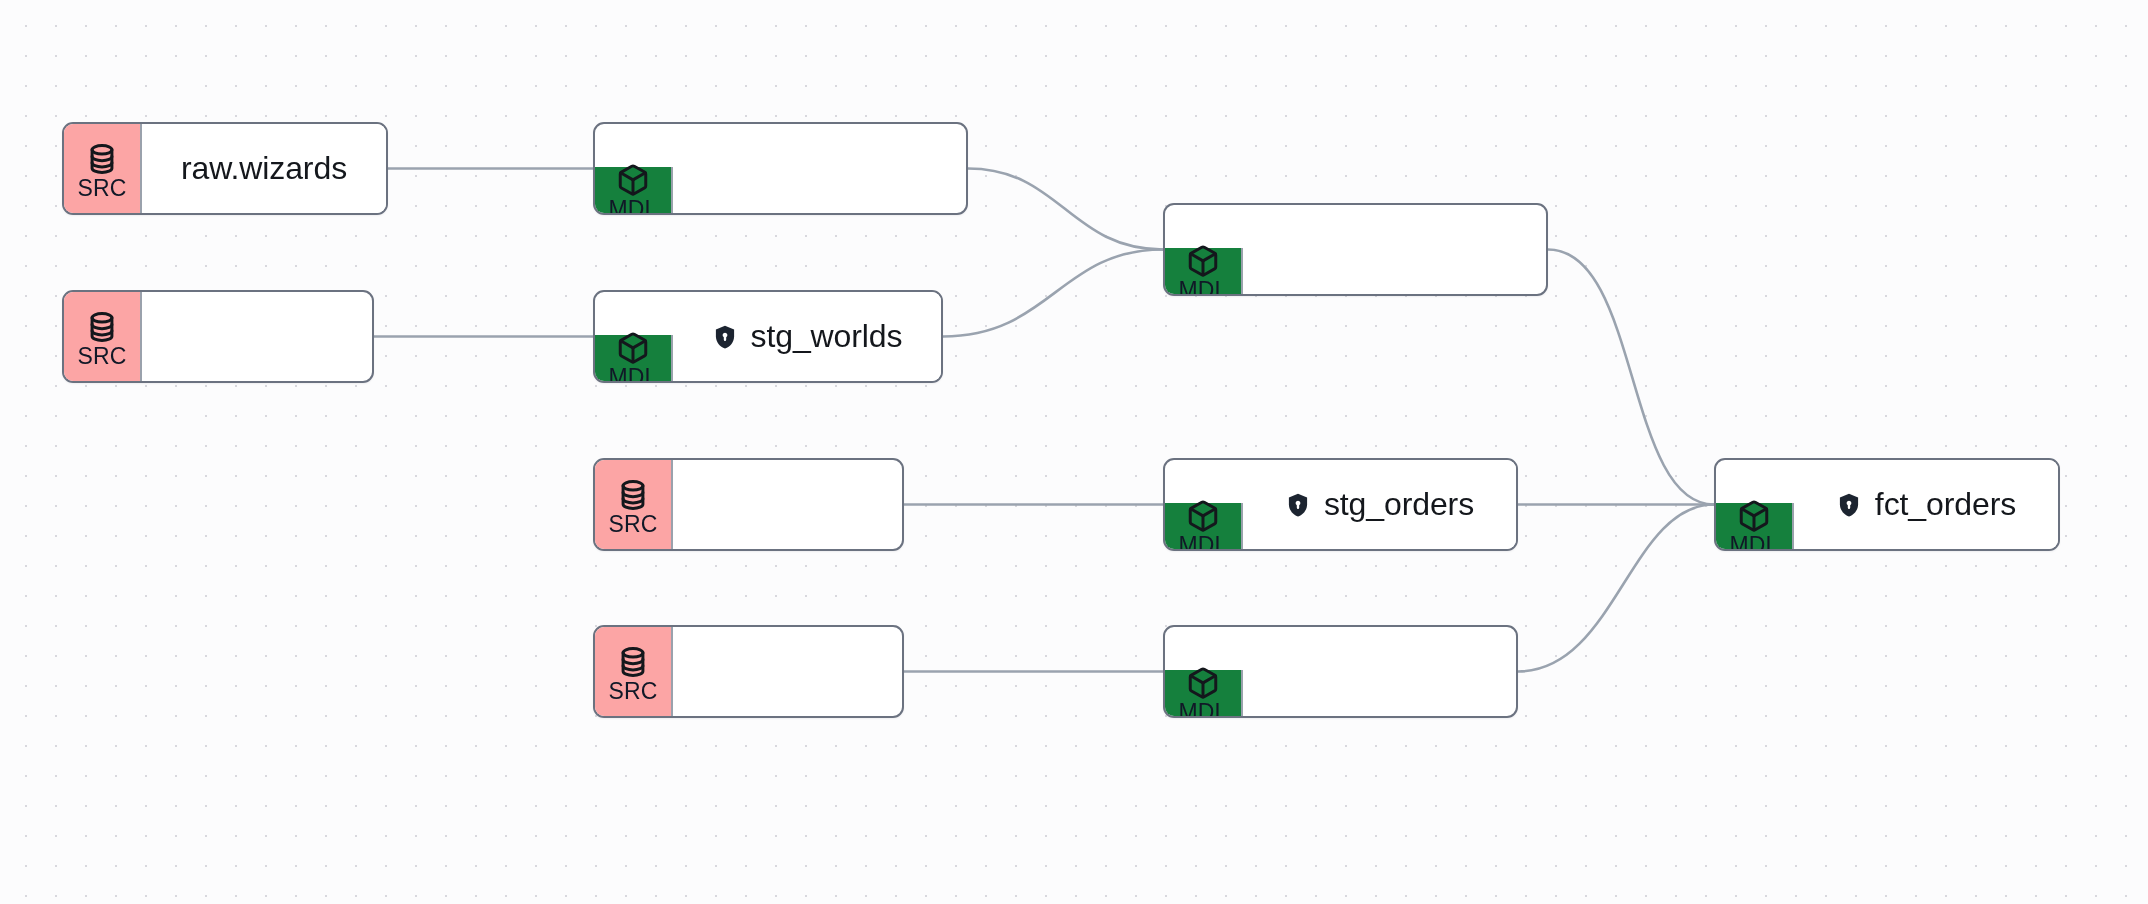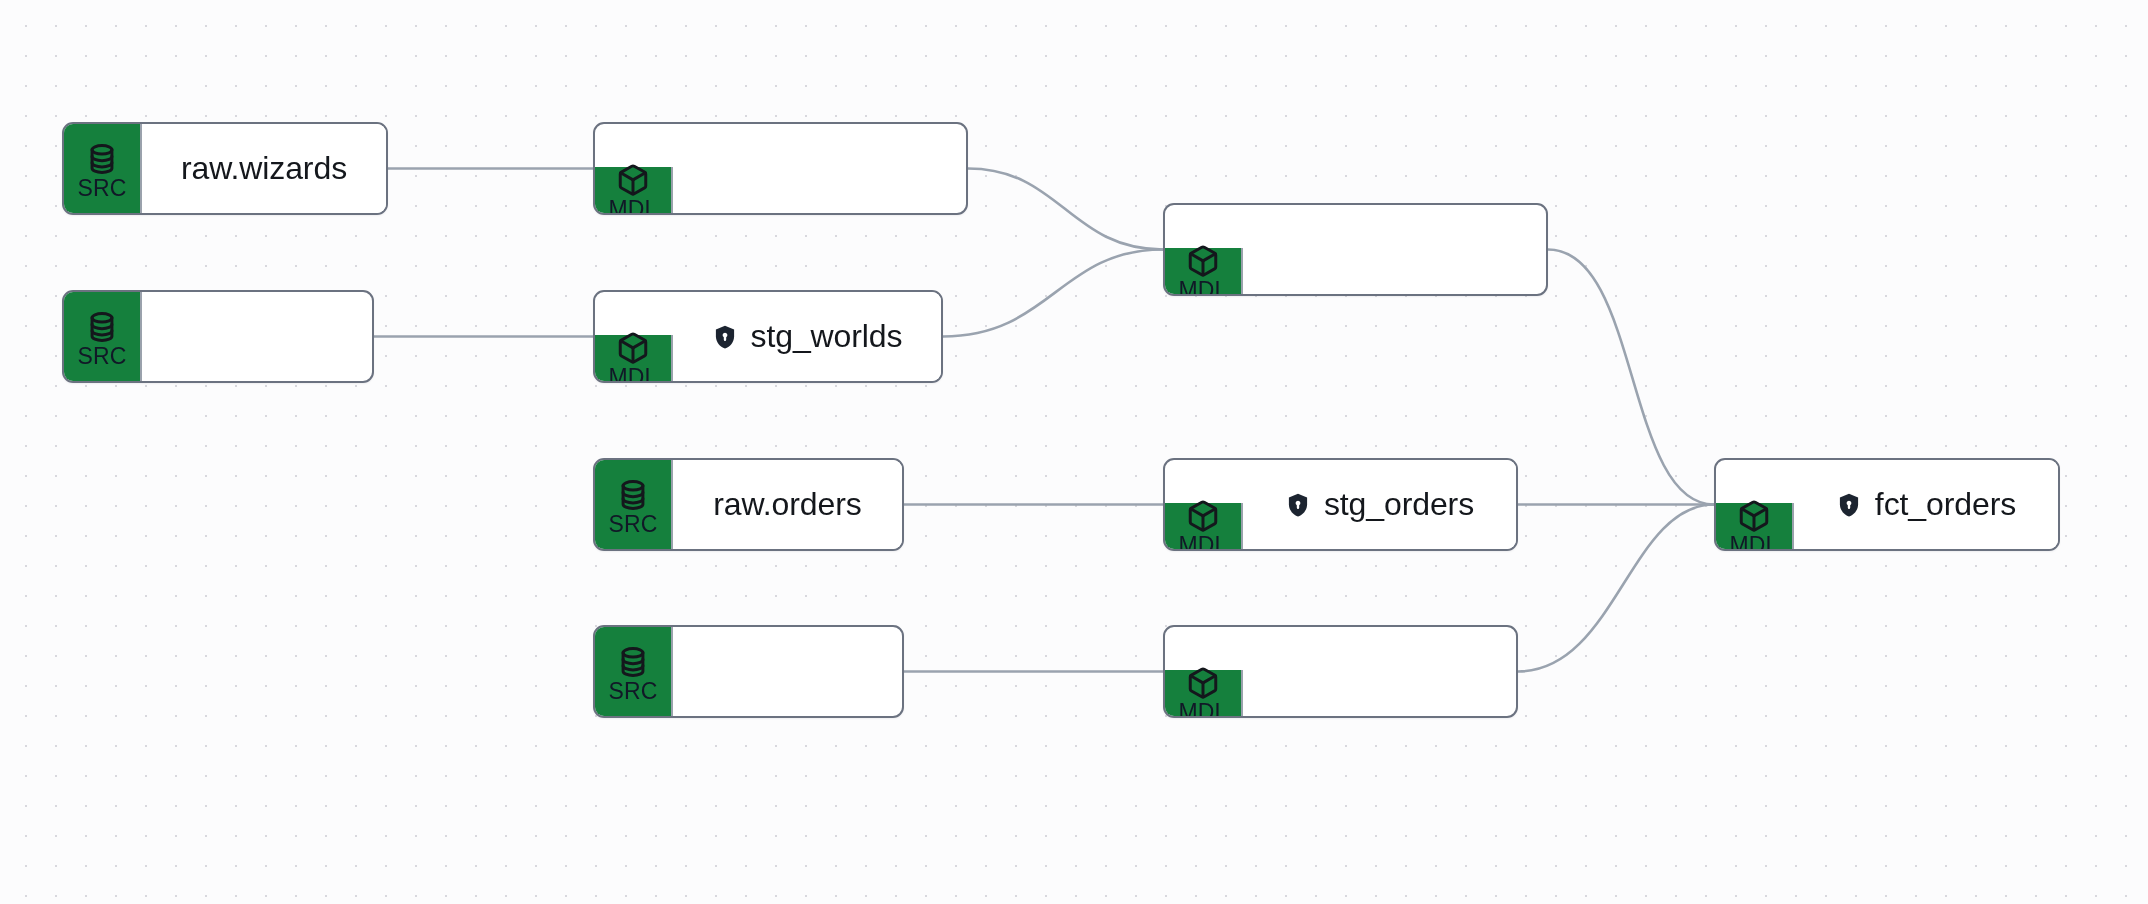--- a/index.html
+++ b/index.html
@@ -38,21 +38,21 @@
     flex: 0 0 auto;
     width: 78px;
     display: flex;
     flex-direction: column;
     align-items: center;
     justify-content: center;
     gap: 1px;
     border-right: 2.5px solid #9aa1ac;
     padding-top: 4px;
   }
-  .badge-src { background: #15803d; }
+  .badge-src { background: #fca5a5; }
   .badge-mdl { background: #15803d; margin-top: 43px; }
   .badge-icon {
     width: 34px; height: 34px;
     display: block;
   }
   .badge-text {
     font-size: 23px;
     line-height: 1;
     color: #111827;
     letter-spacing: 0.2px;
@@ -184,23 +184,20 @@
           <span>
             <svg class="badge-icon" viewBox="0 0 24 24" fill="none" stroke="#14171c" stroke-width="2.1" stroke-linecap="round" stroke-linejoin="round">
               <ellipse cx="12" cy="5.5" rx="7" ry="3"></ellipse>
               <path d="M5 5.5v13c0 1.66 3.13 3 7 3s7-1.34 7-3v-13"></path>
               <path d="M5 10.2c0 1.66 3.13 3 7 3s7-1.34 7-3"></path>
               <path d="M5 14.6c0 1.66 3.13 3 7 3s7-1.34 7-3"></path>
             </svg>
           </span>
           <span class="badge-text">SRC</span>
         </div>
-        <div class="node-body">
-          <span class="node-label">raw.orders</span>
-        </div>
       </div>
       <div class="node" style="left: 1163px; top: 458px; width: 355px; height: 93px; border-color: rgb(107, 114, 128);">
         <div class="badge badge-mdl">
           <span>
             <svg class="badge-icon" viewBox="0 0 24 24" fill="none" stroke="#14171c" stroke-width="2.1" stroke-linecap="round" stroke-linejoin="round">
               <path d="M21 7.8v8.4a1.6 1.6 0 0 1-.84 1.4l-7.3 4.1a1.7 1.7 0 0 1-1.72 0l-7.3-4.1A1.6 1.6 0 0 1 3 16.2V7.8a1.6 1.6 0 0 1 .84-1.4l7.3-4.1a1.7 1.7 0 0 1 1.72 0l7.3 4.1A1.6 1.6 0 0 1 21 7.8z"></path>
               <path d="M3.3 6.9 12 11.9l8.7-5"></path>
               <path d="M12 21.9V11.9"></path>
             </svg>
           </span>

